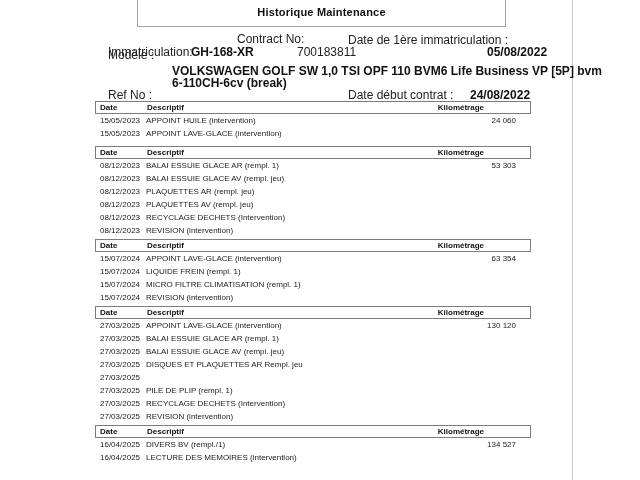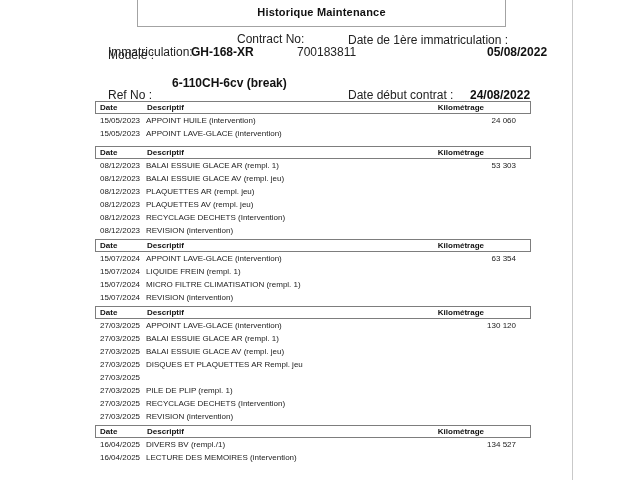--- a/index.html
+++ b/index.html
@@ -90,20 +90,21 @@
   </div>
 
   <span class="f" style="left:108px; top:45px;">Immatriculation:</span>
   <span class="f b" style="left:172px; top:45px;margin-left:19px;">GH-168-XR</span>
   <span class="f" style="left:237px; top:32px;">Contract No:</span>
   <span class="f" style="left:297px; top:45px;">700183811</span>
   <span class="f" style="left:348px; top:33px;">Date de 1ère immatriculation :</span>
   <span class="f b" style="left:487px; top:45px;">05/08/2022</span>
 
   <span class="f" style="left:108px; top:48px;">Modèle :</span>
+  <span class="f b" style="left:172px; top:64px;">VOLKSWAGEN GOLF SW 1,0 TSI OPF 110 BVM6 Life Business VP [5P] bvm</span>
   <span class="f b" style="left:172px; top:76px;">6-110CH-6cv (break)</span>
 
   <span class="f" style="left:108px; top:88px;">Ref No :</span>
   <span class="f" style="left:348px; top:88px;">Date début contrat :</span>
   <span class="f b" style="left:470px; top:88px;">24/08/2022</span>
 
   <div class="tables">
     <div class="mtable">
       <div class="thead">
         <div class="c-date">Date</div>

